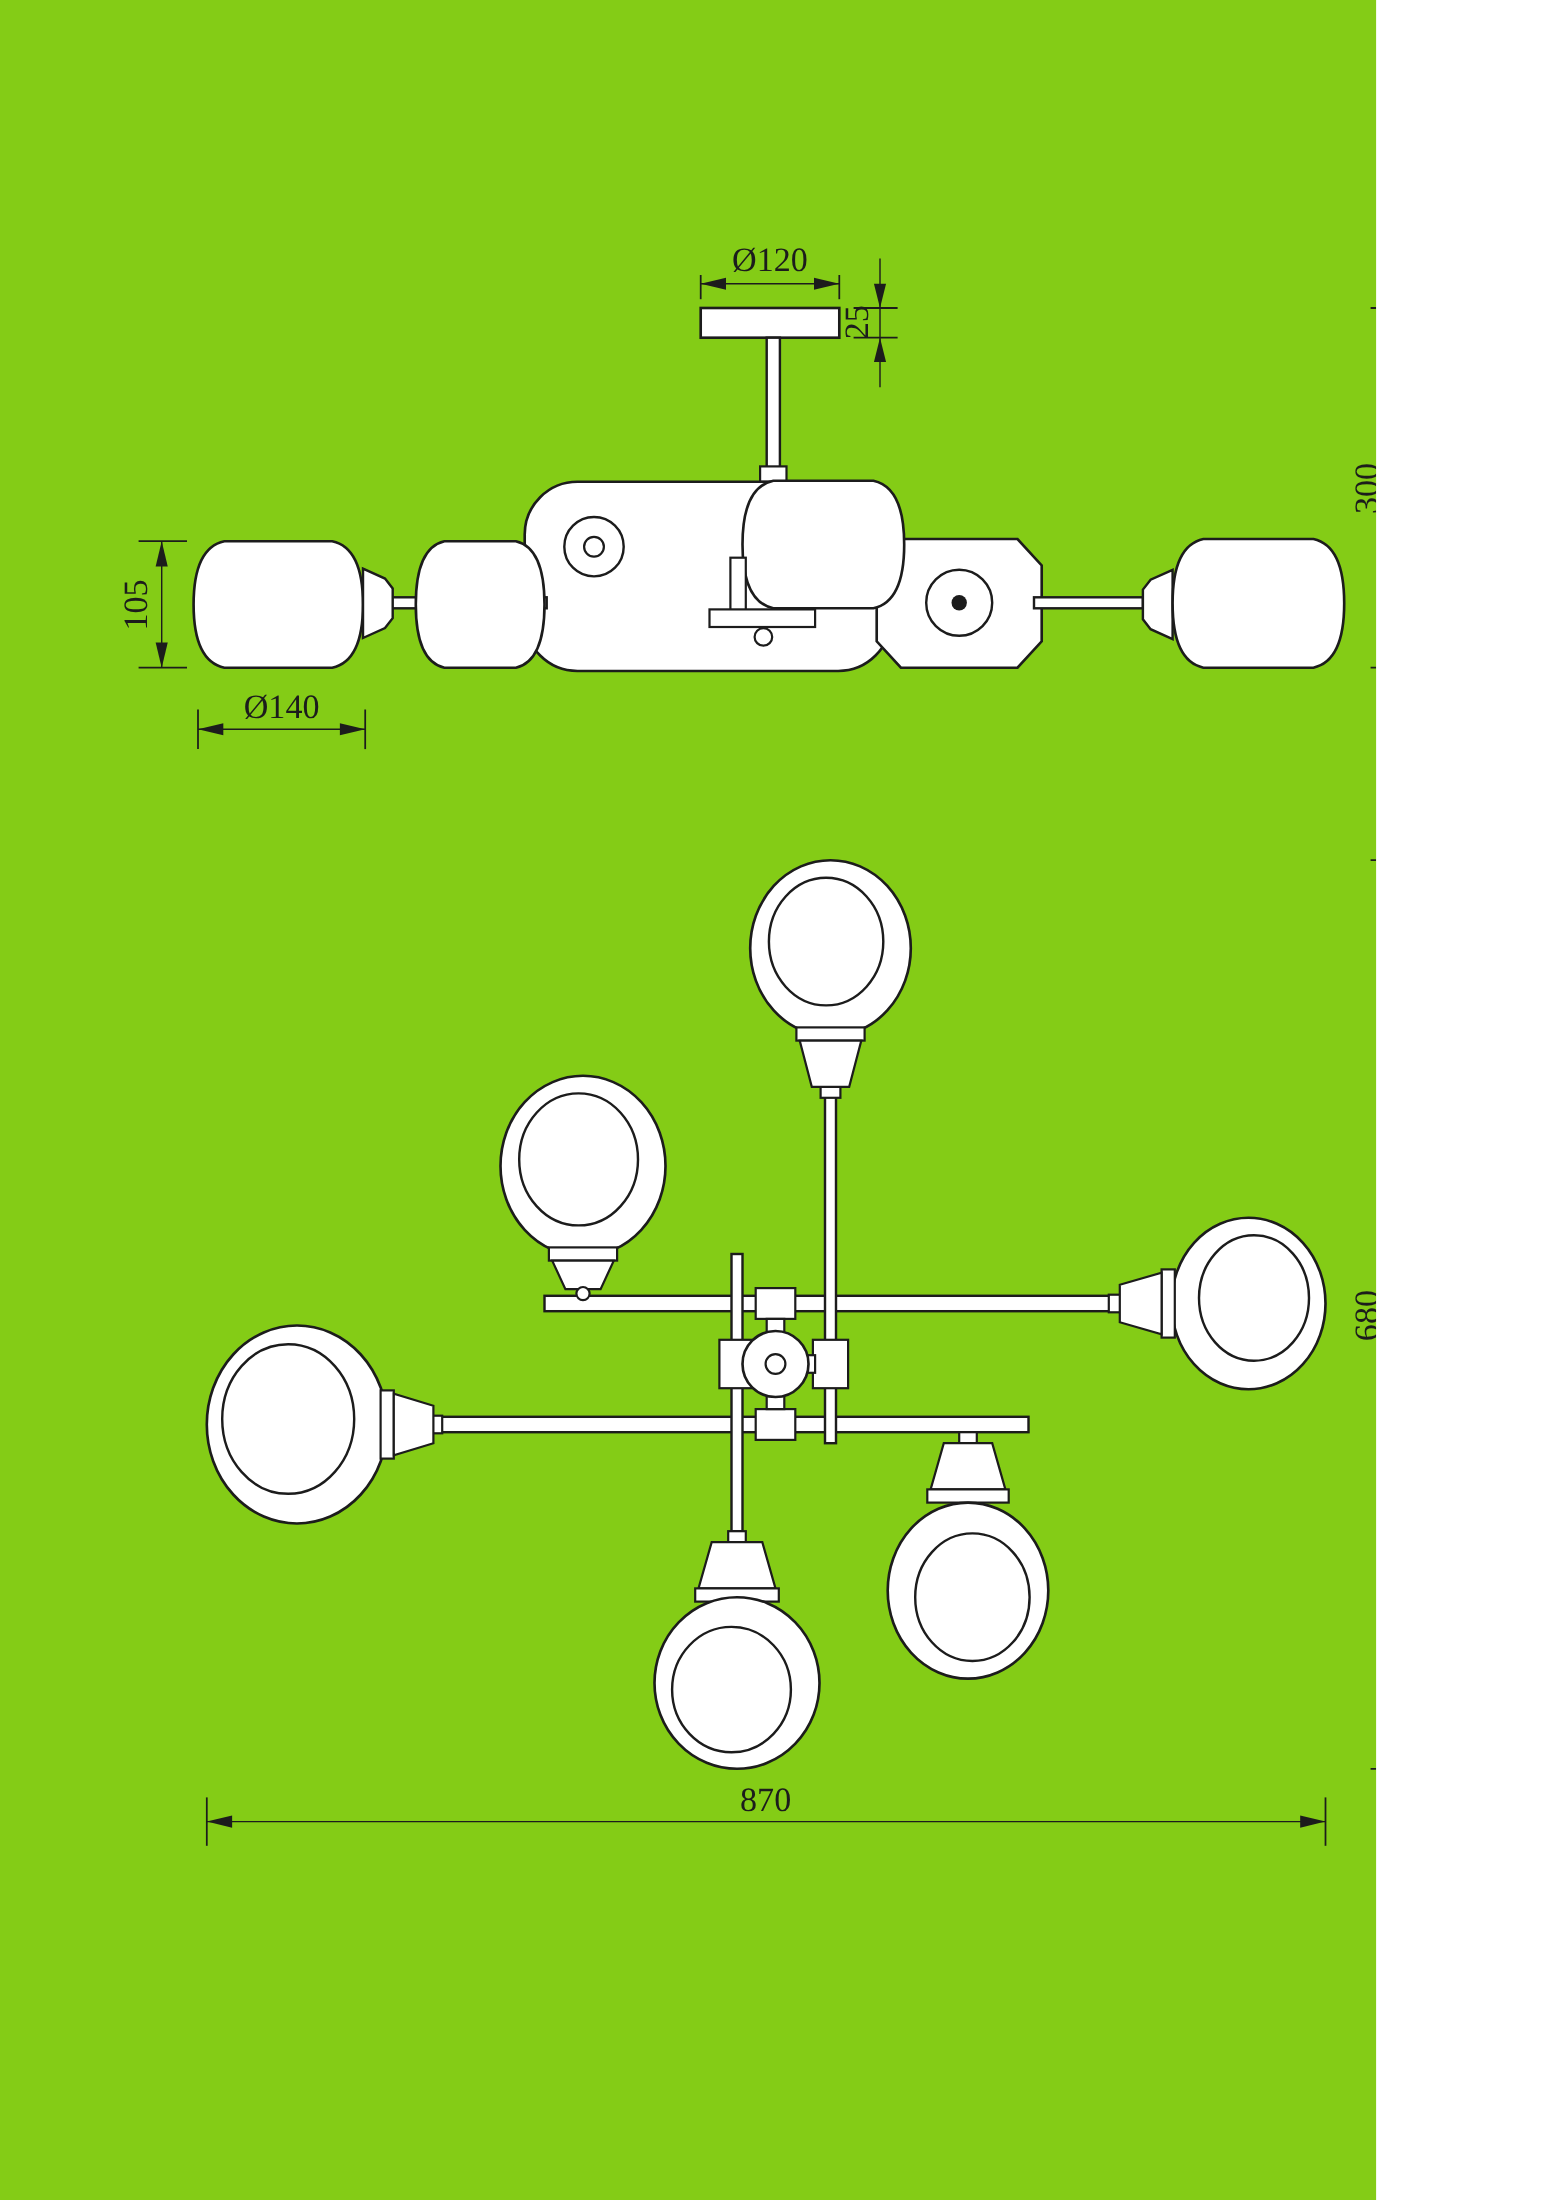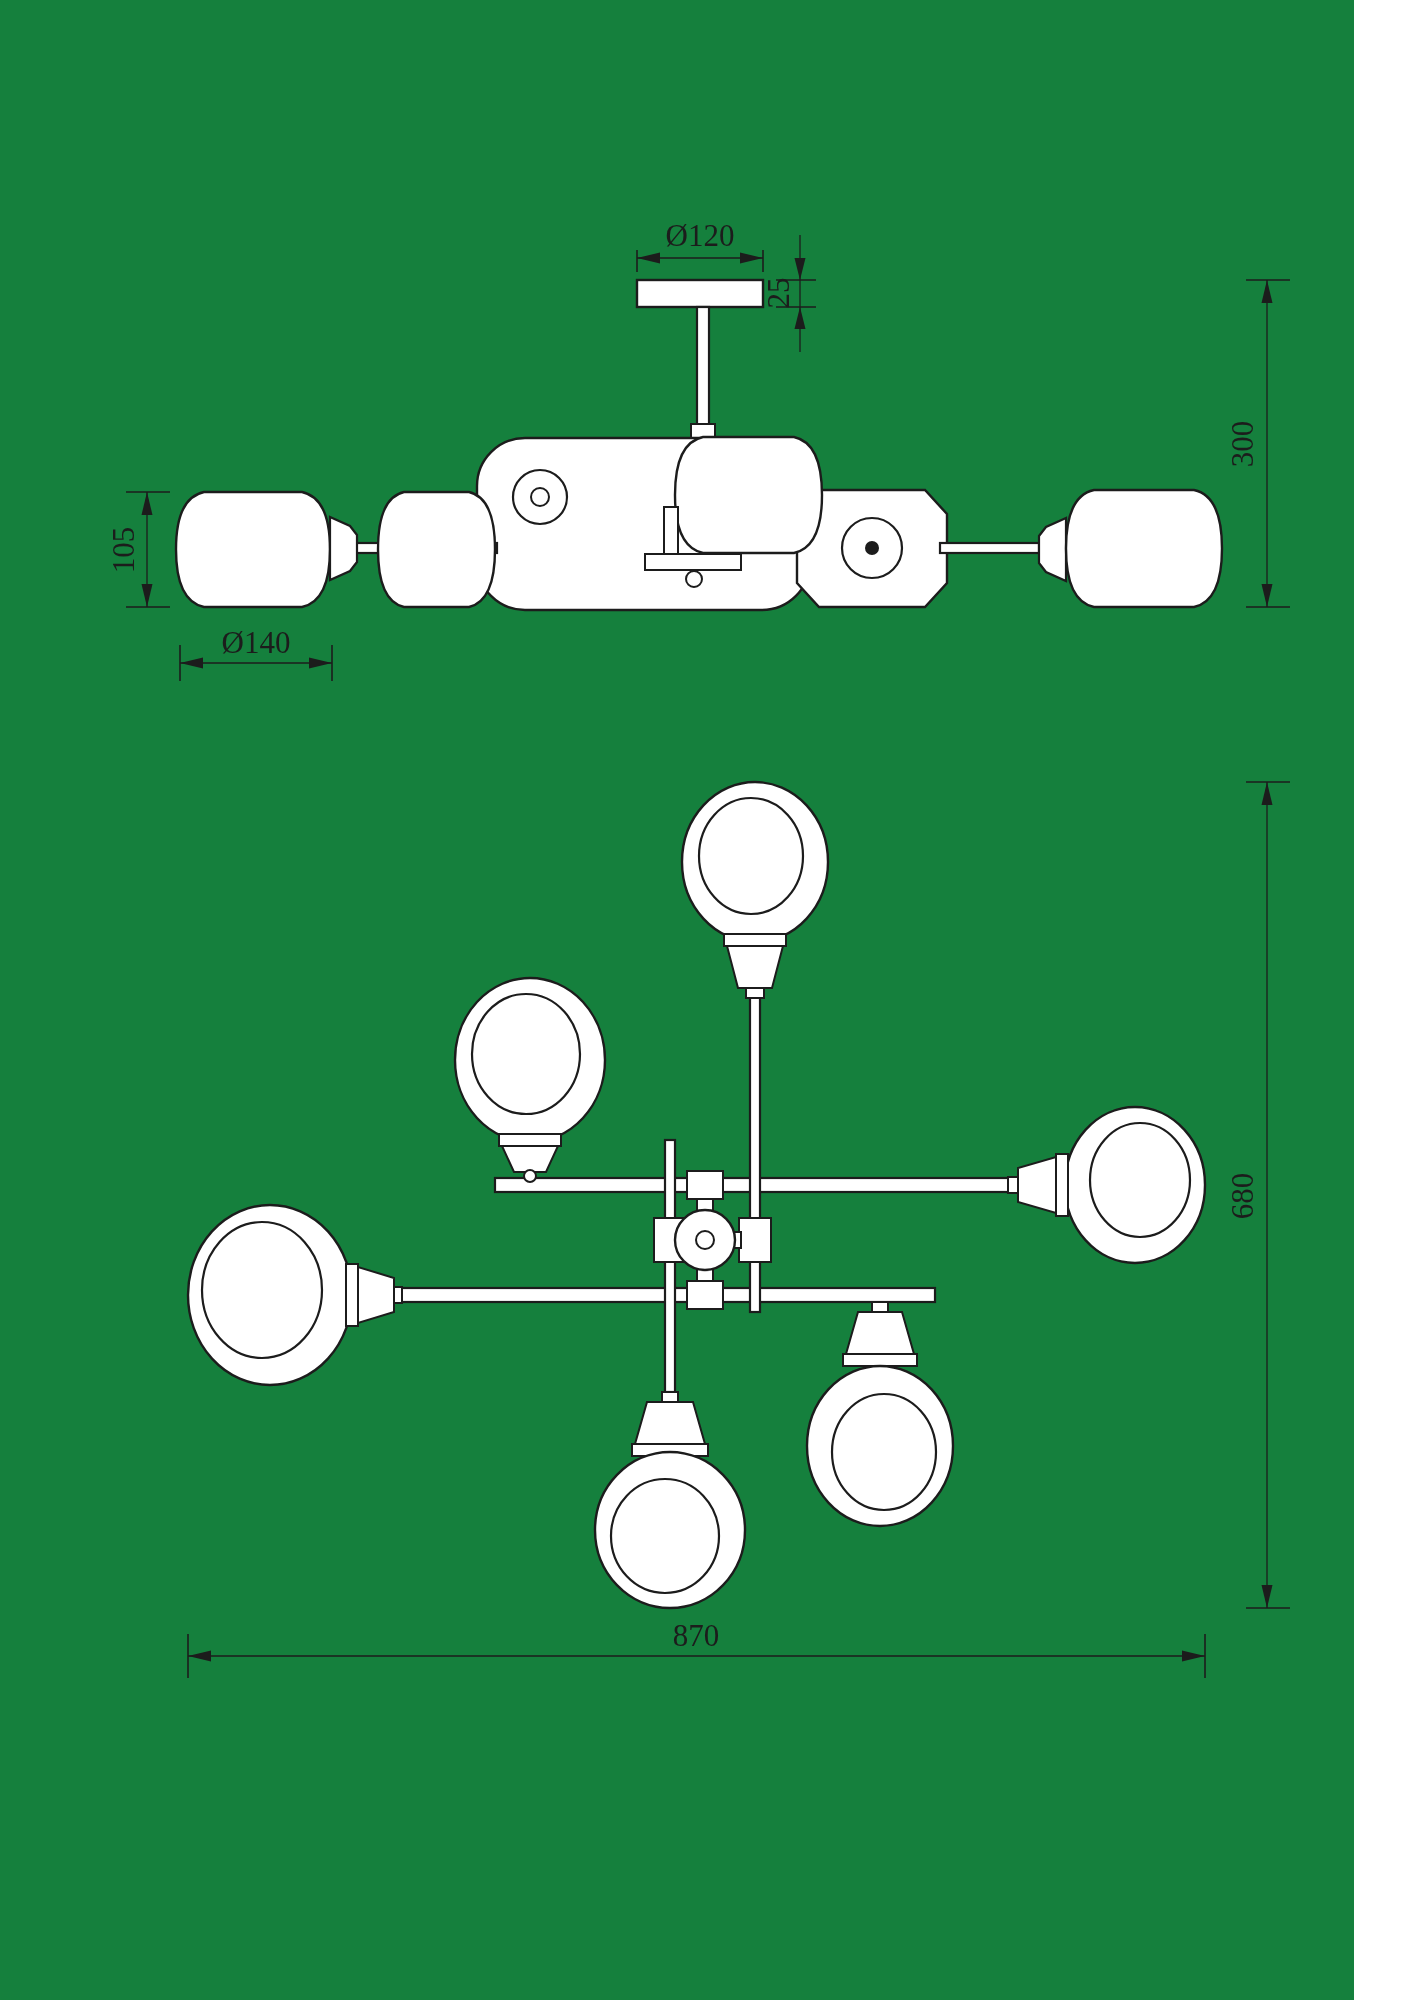--- a/index.html
+++ b/index.html
@@ -1,18 +1,18 @@
 <!DOCTYPE html>
 <html><head>
 <meta charset="utf-8">
 <style>
   html, body { margin: 0; padding: 0; background: #ffffff; }
   .sheet {
-    width: 1354px; height: 2000px; position: relative;
-    background: #15803d; overflow: hidden;
+    width: 1251px; height: 2000px; position: relative;
+    background: #84cc16; overflow: hidden;
     font-family: "Liberation Serif", serif;
   }
   svg text {
     font-family: "Liberation Serif", serif;
     font-size: 31px;
     fill: #1c1c1c;
   }
   .ink   { stroke: #1c1c1c; fill: none; }
   .part  { stroke: #1c1c1c; fill: #ffffff; }
   .solid { stroke: none; fill: #1c1c1c; }

